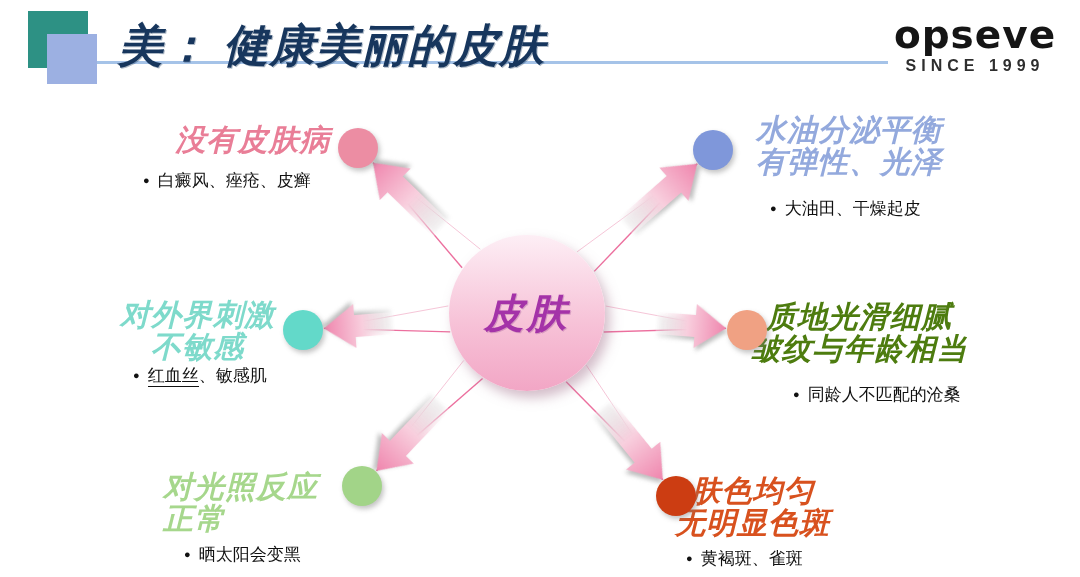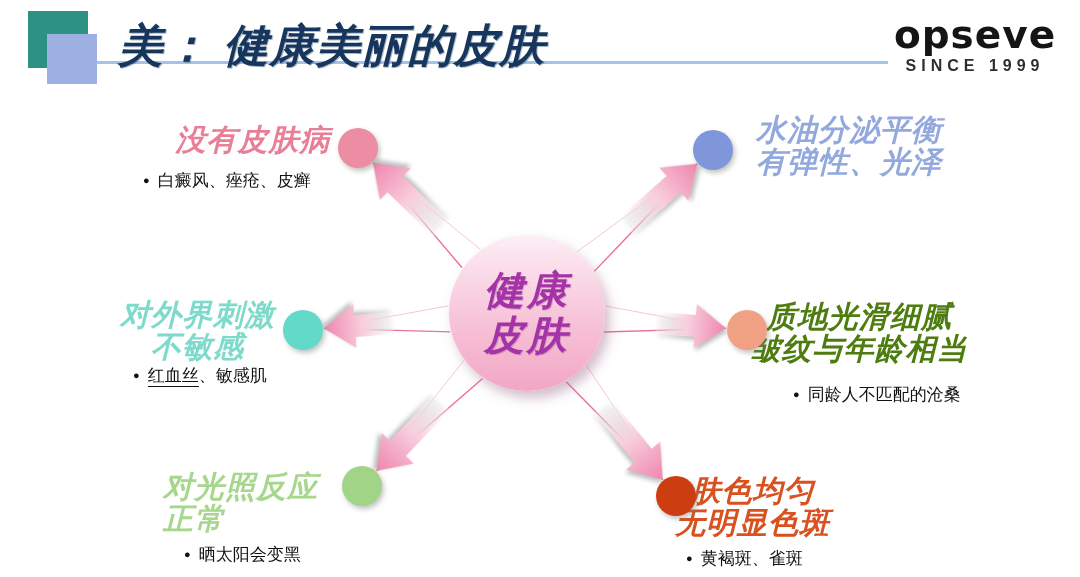--- a/index.html
+++ b/index.html
@@ -130,36 +130,36 @@
     <polygon points="0,0 -31,-22 -31,-11 -95,-11 -95,11 -31,11 -31,22" fill="url(#g4)" style="filter:drop-shadow(2.5px 3px 2px rgba(110,110,110,.45))"></polygon>
     </g>
     <line x1="586.329466984968" y1="365.2782397109886" x2="662.740811213773" y2="479.7152245108755" stroke="#f6c6d8" stroke-width="1"></line>
     <line x1="566.167363998433" y1="381.69437820822213" x2="662.740811213773" y2="479.7152245108755" stroke="#ec6f9e" stroke-width="1.4"></line>
     <g transform="translate(662.740811213773,479.7152245108755) rotate(50.84725544127322)">
     <polygon points="0,0 -31,-22 -31,-11 -95,-11 -95,11 -31,11 -31,22" fill="url(#g5)" style="filter:drop-shadow(2.5px 3px 2px rgba(110,110,110,.45))"></polygon>
     </g>
   </svg>
 
 <div class="center-circle" id="centerCircle" style="left: 449px; top: 235px; height: 156px; width: 156px; background: linear-gradient(rgb(253, 238, 245) 0%, rgb(247, 195, 216) 55%, rgb(242, 166, 197) 100%);">
-  <div class="ct" style="color: rgb(164, 51, 168);">健康</div>
   <div class="ct" style="color: rgb(164, 51, 168);">皮肤</div>
 </div>
 
 <div class="node n0">
   <div class="head" style="color: rgb(233, 126, 151);">
     <div>没有皮肤病</div>
   </div>
   <div class="bullet"><span class="dot"></span><span>白癜风、痤疮、皮癣</span></div>
 </div>
 
 <div class="node n1">
   <div class="head" style="color: rgb(147, 169, 221);">
     <div>水油分泌平衡</div>
     <div>有弹性、光泽</div>
   </div>
+  <div class="bullet"><span class="dot"></span><span>大油田、干燥起皮</span></div>
 </div>
 
 <div class="node n2">
   <div class="head" style="color: rgb(126, 218, 203);">
     <div>对外界刺激</div>
     <div>不敏感</div>
   </div>
   <div class="bullet"><span class="dot"></span><span class="u">红血丝</span><span>、敏感肌</span></div>
 </div>
 

